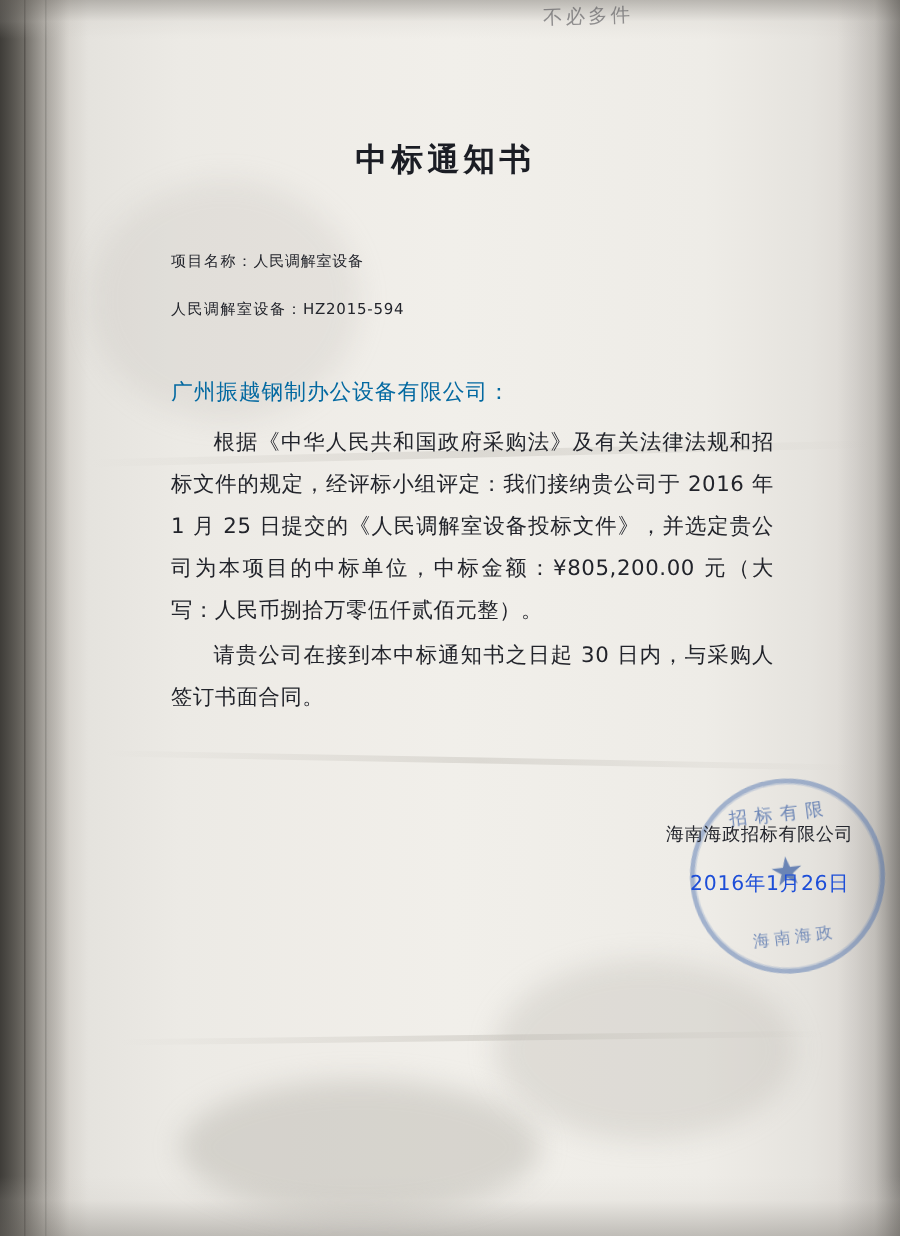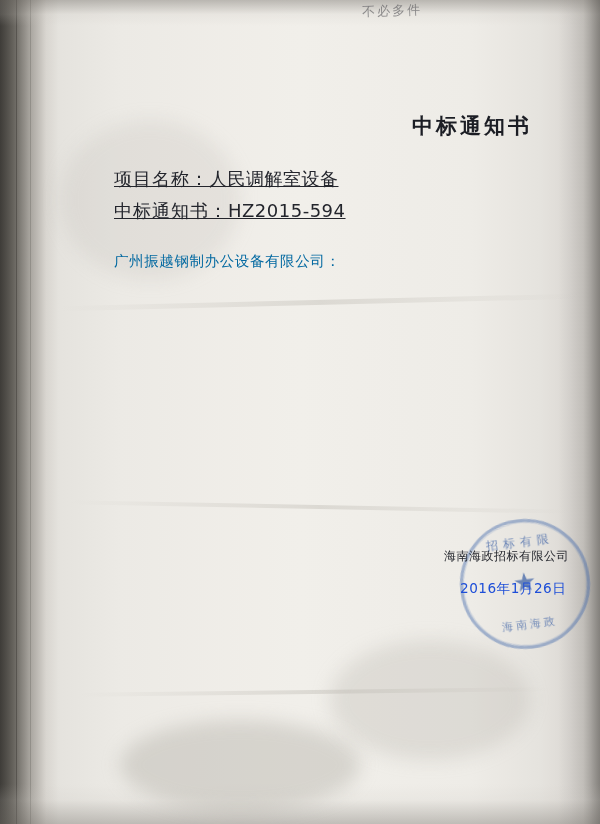--- a/index.html
+++ b/index.html
@@ -95,37 +95,35 @@
     top: 0;
     width: 500px;
     height: 824px;
     color: #20222a;
   }
   .doc-title {
     position: absolute;
     top: 92px;
     left: 0;
     width: 470px;
-    text-align: right;
+    text-align: center;
     font-family: "DejaVu Serif", "Liberation Serif", serif;
     font-weight: bold;
     font-size: 21px;
     letter-spacing: 3px;
     color: #1b1d24;
-    margin-top: 20px;
   }
   .field-row {
     position: absolute;
     left: 52px;
-    font-size: 18px;
+    font-size: 10px;
     letter-spacing: 0.6px;
     color: #23252c;
     white-space: nowrap;
     font-family: "DejaVu Sans", "Liberation Sans", sans-serif;
-    text-decoration: underline;
   }
   .field-label { letter-spacing: 1px; }
   .field-value { letter-spacing: 0.5px; }
   #field-project { top: 167px; }
   #field-docno   { top: 199px; }
 
   .addressee {
     position: absolute;
     left: 52px;
     top: 252px;
@@ -243,25 +241,29 @@
 
   <div class="sheet">
 
     <div class="doc-title">中标通知书</div>
 
     <div class="field-row" id="field-project">
       <span class="field-label">项目名称：</span><span class="field-value">人民调解室设备</span>
     </div>
 
     <div class="field-row" id="field-docno">
-      <span class="field-label">中标通知书：</span><span class="field-value">HZ2015-594</span>
+      <span class="field-label">人民调解室设备：</span><span class="field-value">HZ2015-594</span>
     </div>
 
     <div class="addressee">广州振越钢制办公设备有限公司：</div>
 
+    <div class="body-block">
+      <p>根据《中华人民共和国政府采购法》及有关法律法规和招标文件的规定，经评标小组评定：我们接纳贵公司于 2016 年 1 月 25 日提交的《人民调解室设备投标文件》，并选定贵公司为本项目的中标单位，中标金额：¥805,200.00 元（大写：人民币捌拾万零伍仟贰佰元整）。</p>
+      <p>请贵公司在接到本中标通知书之日起 30 日内，与采购人签订书面合同。</p>
+    </div>
 
     <div class="seal">
       <div class="seal-text-top">招标有限</div>
       <div class="seal-star">★</div>
       <div class="seal-text-bottom">海南海政</div>
     </div>
 
     <div class="signer">海南海政招标有限公司</div>
     <div class="sign-date">2016年1月26日</div>
 

